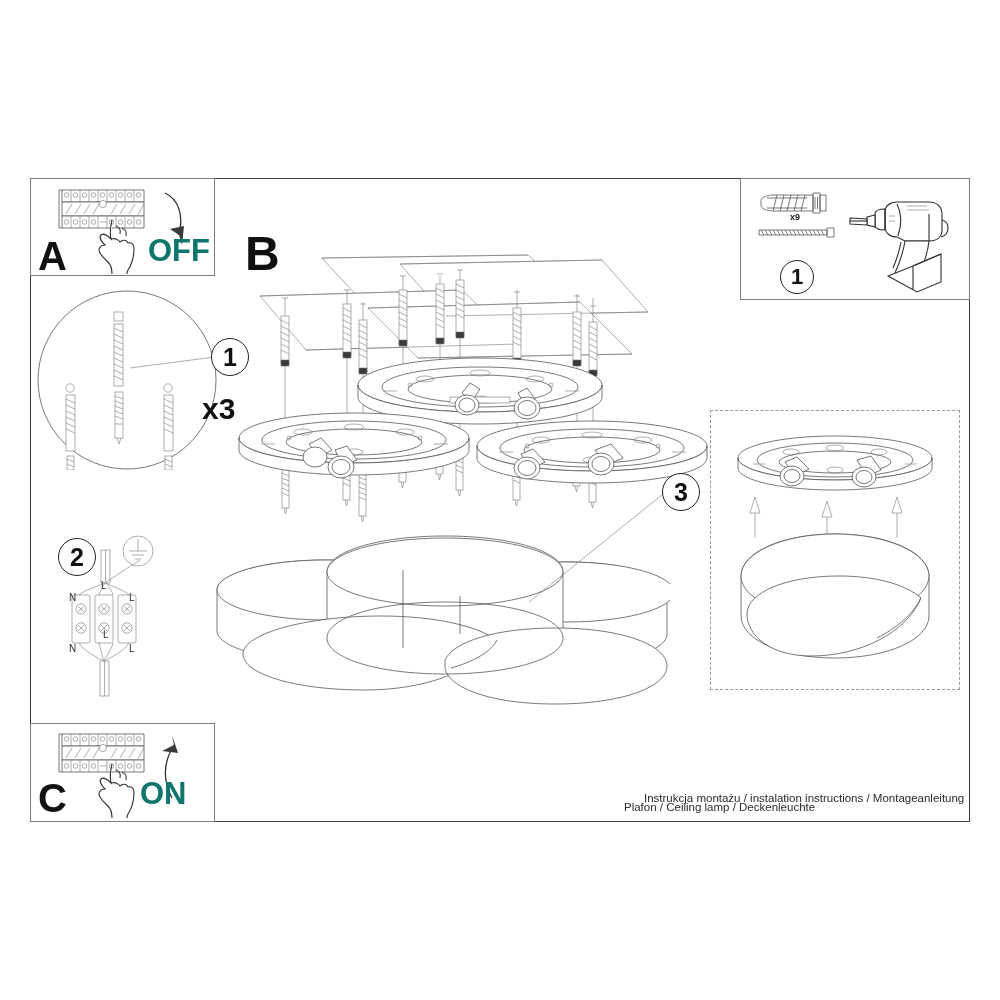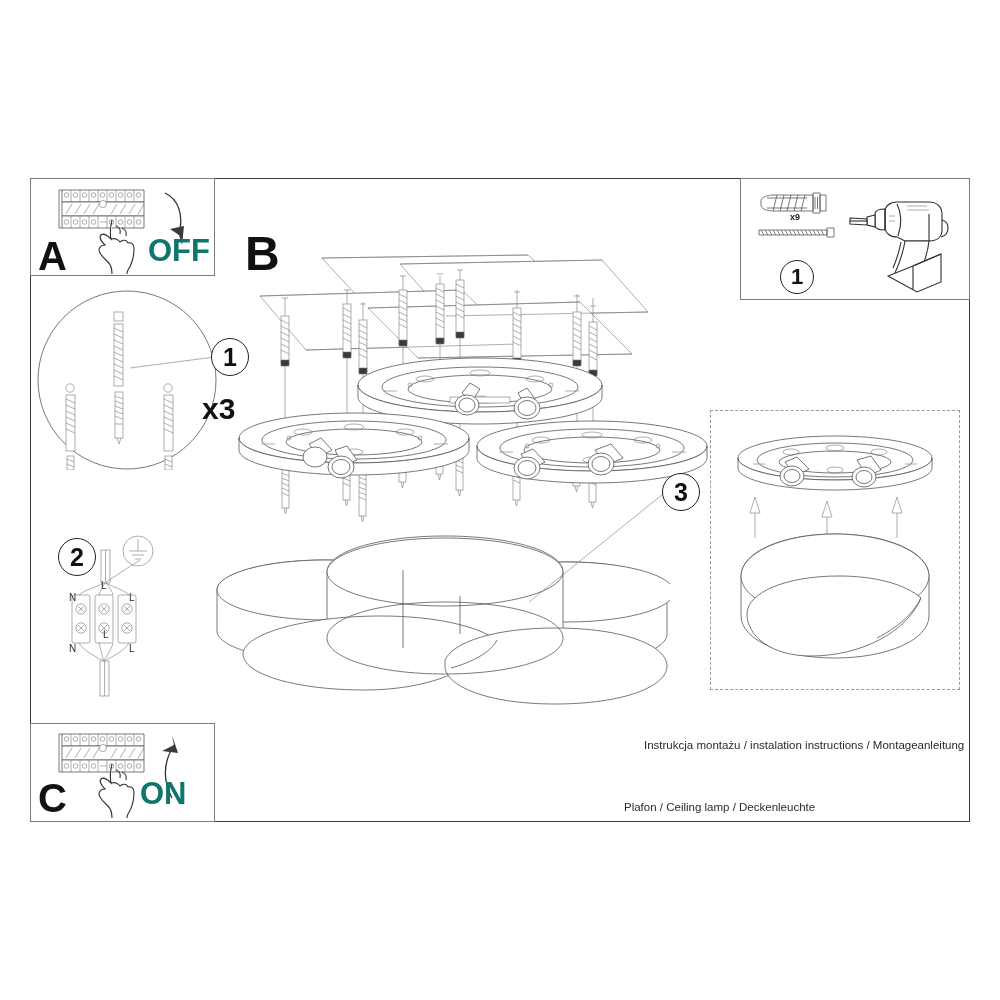--- a/index.html
+++ b/index.html
@@ -582,16 +582,16 @@
     </g>
   </svg>
 
   <svg style="position:absolute;left:150px;top:733px;" width="40" height="68" viewBox="0 0 40 68">
     <path class="ln" style="stroke-width:1.3" d="M22 65 C12 46 14 28 24 12"></path>
     <path class="dk" d="M24 12 l-12 6 l16 2 l-6 -18 Z"></path>
   </svg>
 
   <div class="bigword" style="left:140px;top:776px;">ON</div>
 
-  <div class="smalltxt" style="left:644px;top:737px;">Instrukcja montażu / instalation instructions / Montageanleitung</div>
+  <div class="smalltxt" style="left:644px;top:790px;">Instrukcja montażu / instalation instructions / Montageanleitung</div>
   <div class="smalltxt" style="left:624px;top:799px;text-align:right;">Plafon / Ceiling lamp / Deckenleuchte</div>
 
 </div>
 
 </body></html>

